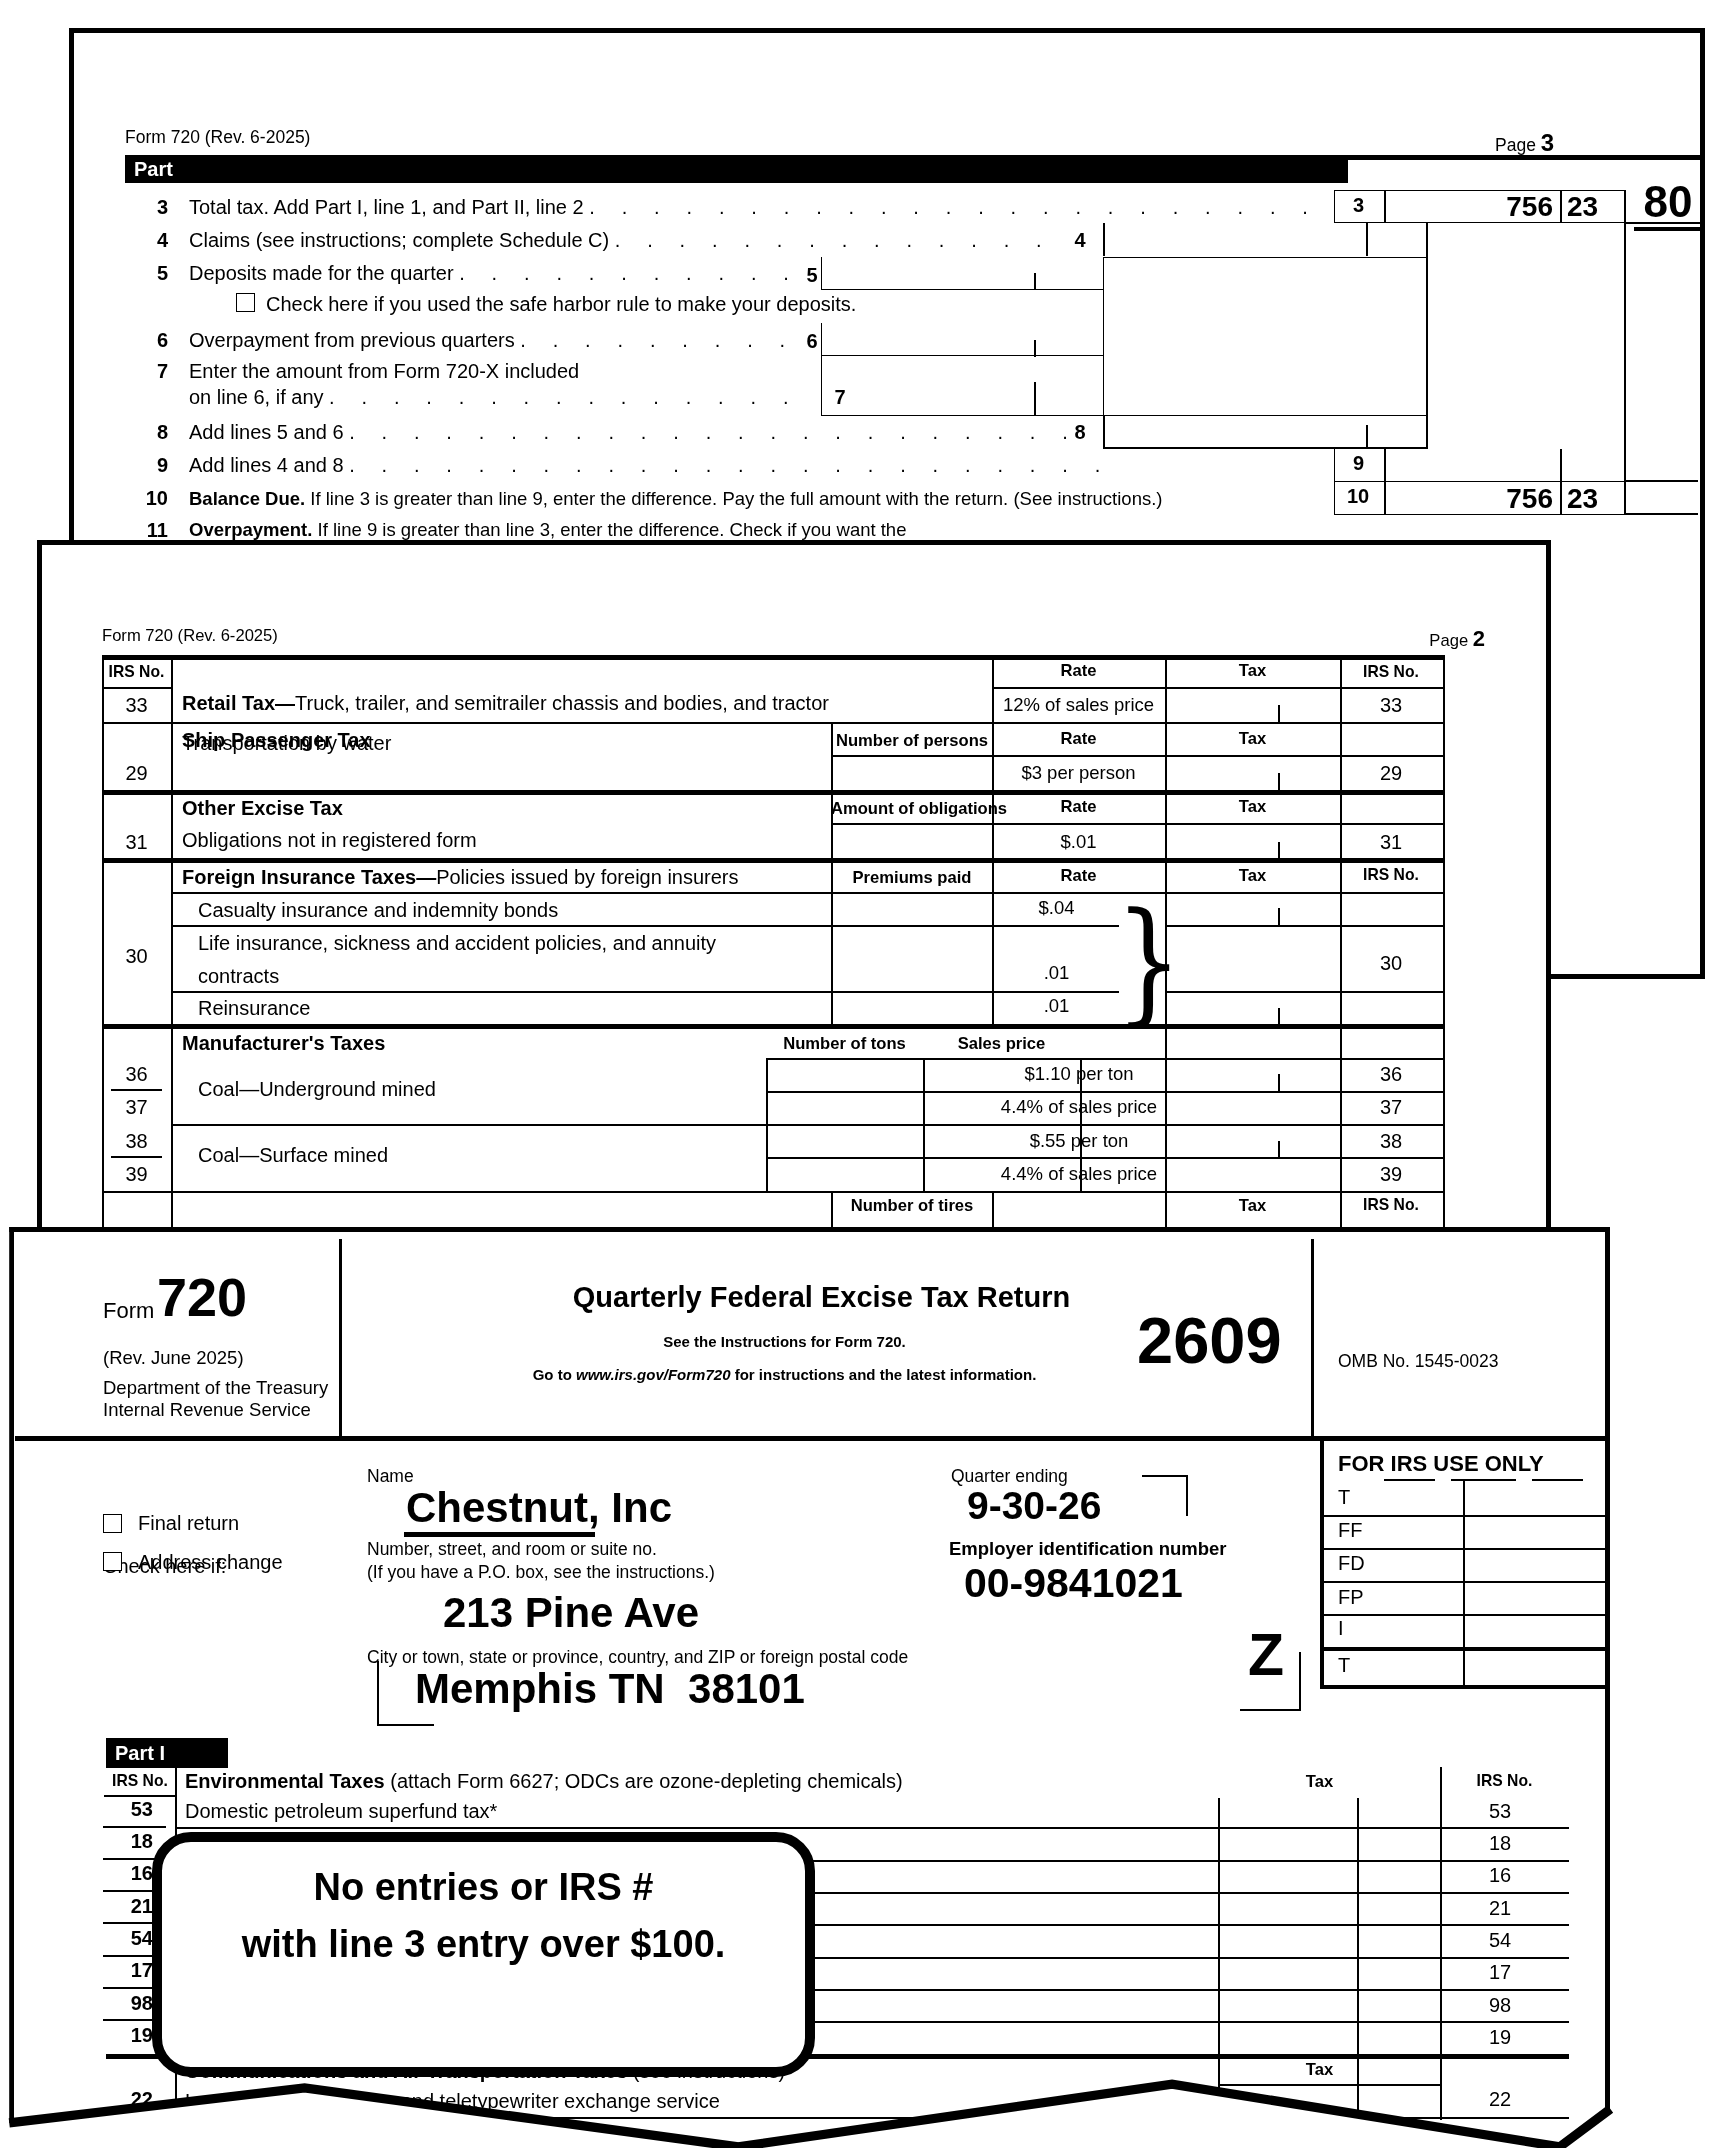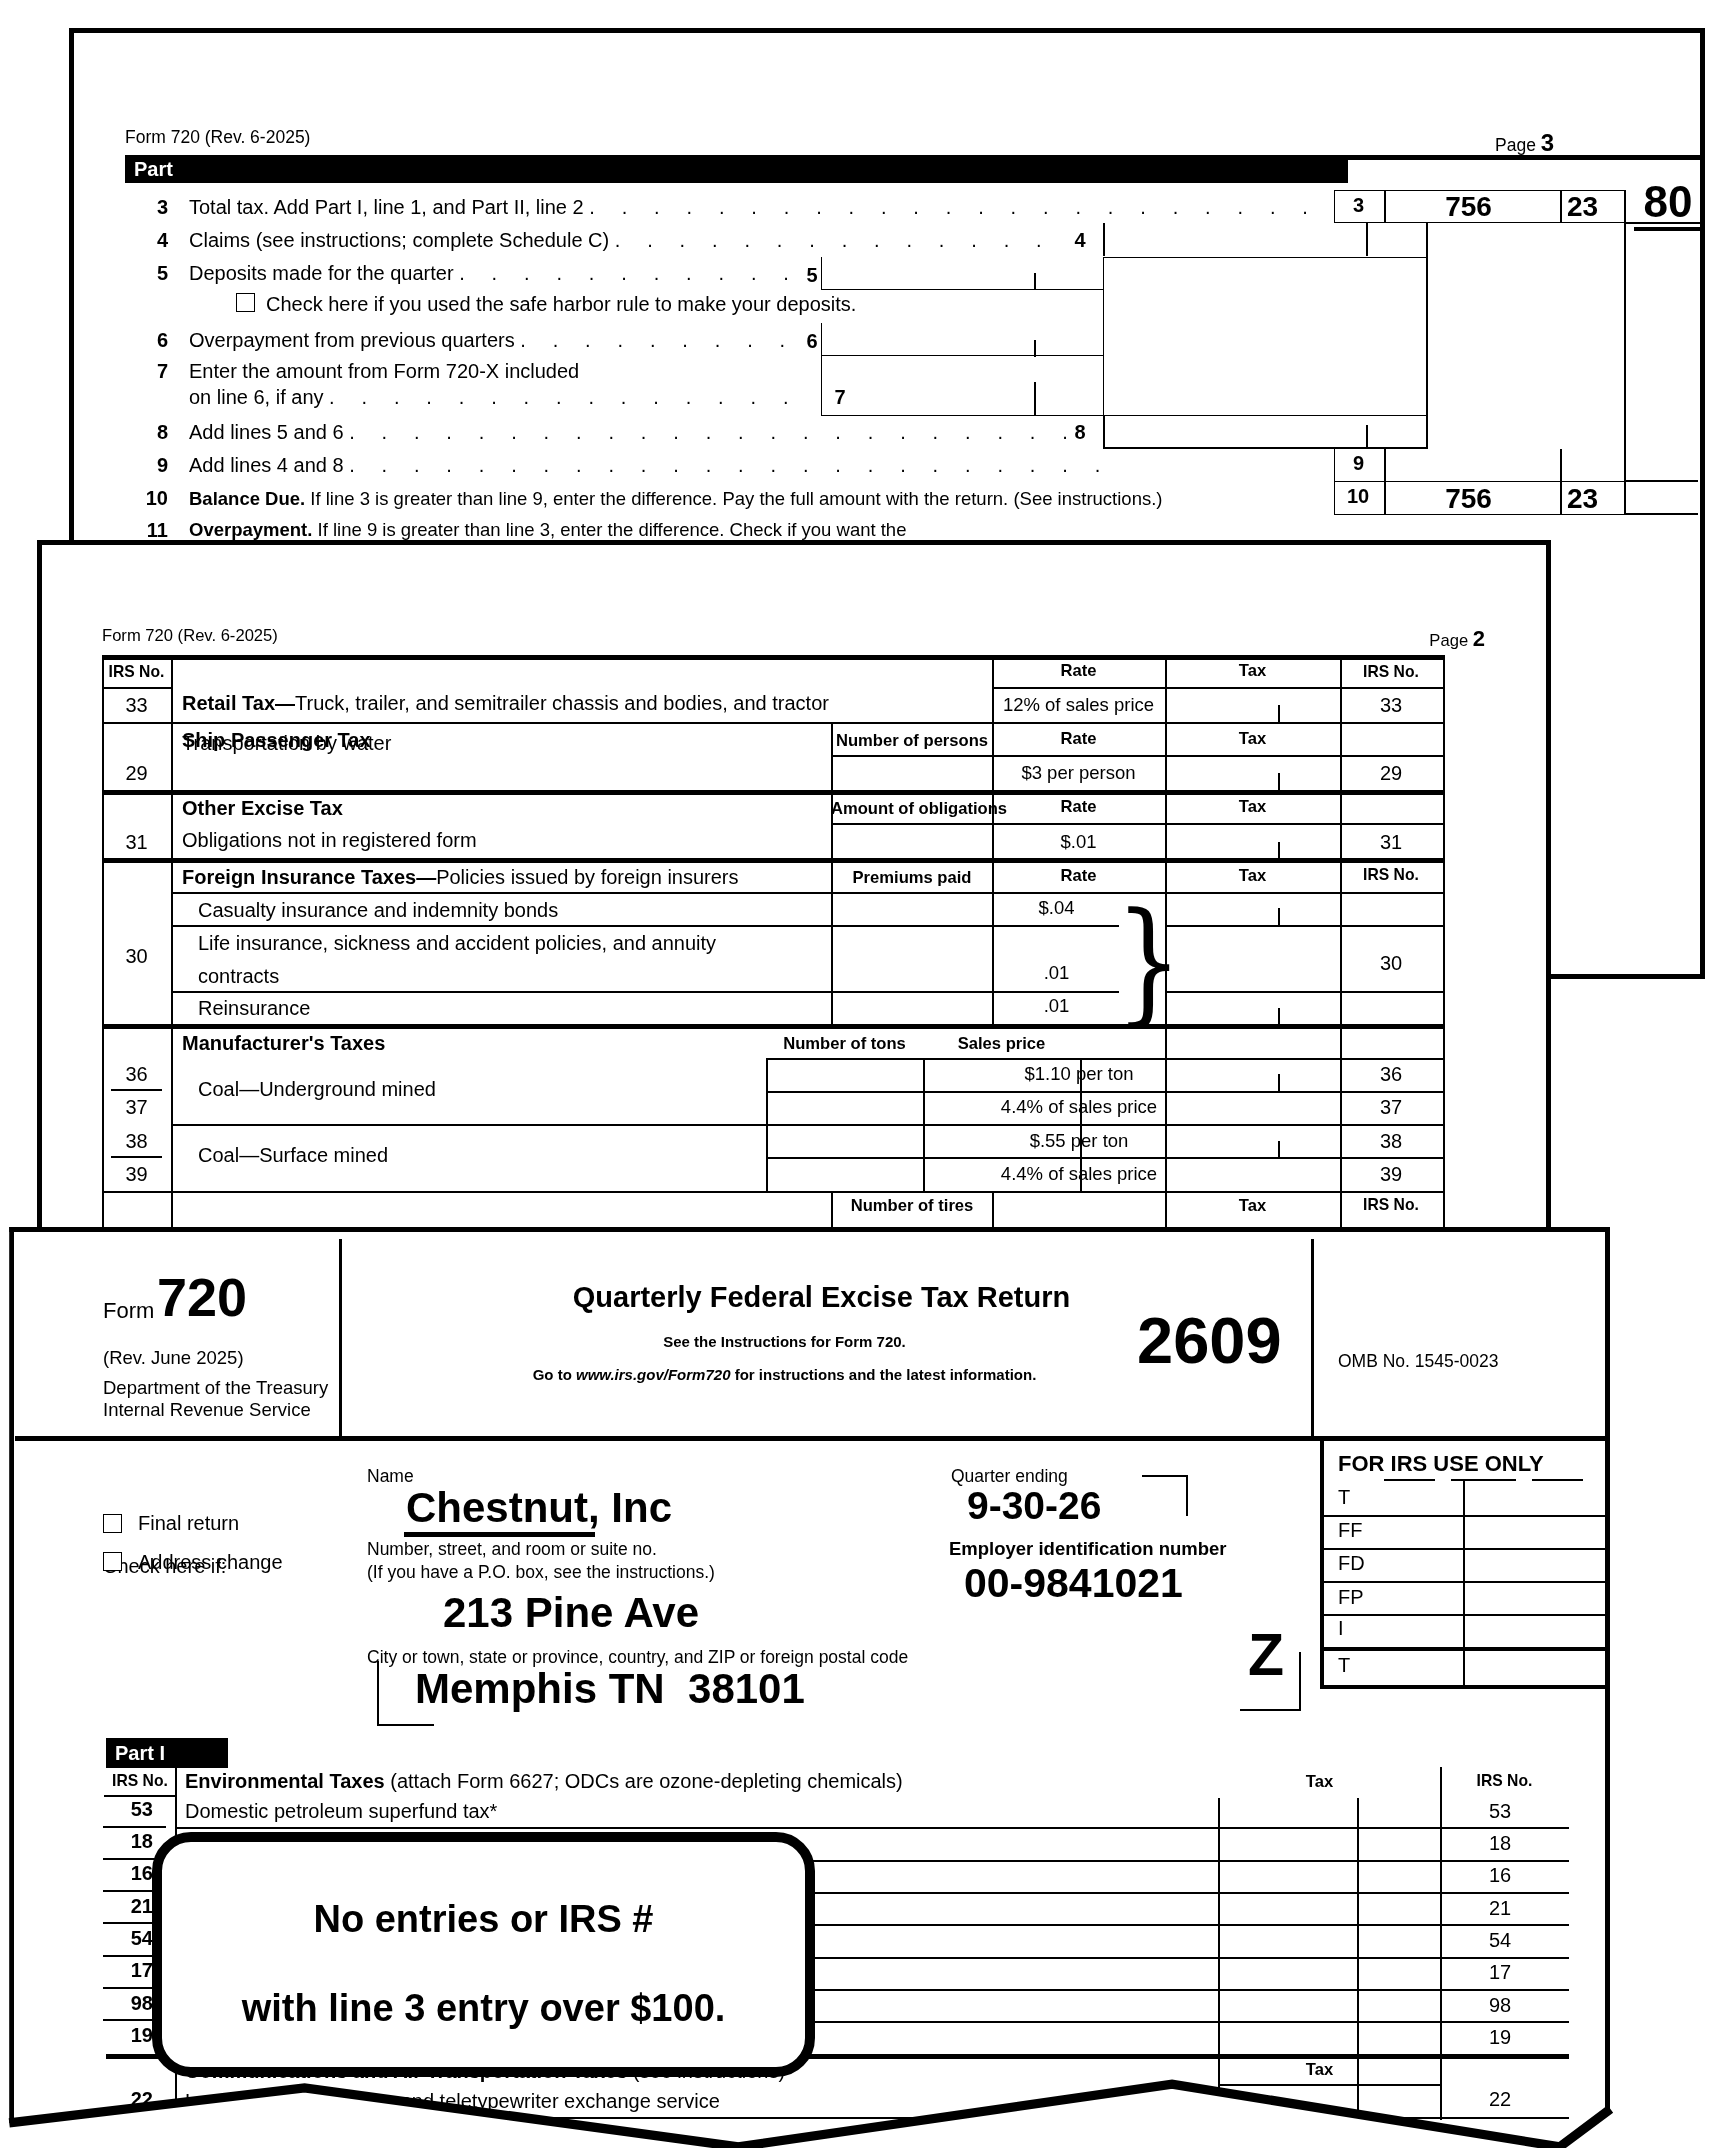--- a/index.html
+++ b/index.html
@@ -7,29 +7,29 @@
   .ab{position:absolute;}
   .ln{position:absolute;background:#000;}
   .sheet{position:absolute;background:#fff;border:5.5px solid #000;box-sizing:border-box;}
   .cell{position:absolute;border:1.8px solid #000;border-top:none;box-sizing:border-box;}
   .cellfull{position:absolute;border:1.8px solid #000;box-sizing:border-box;}
   .b{font-weight:bold;}
   .t{position:absolute;font-size:20px;white-space:nowrap;}
   .clip{overflow:hidden;}
   .s17{font-size:15.7px;} .s18{font-size:16.6px;} .s19{font-size:17.5px;} .s20{font-size:18.5px;}
   .s21{font-size:15px;} .s24{font-size:22px;} .s26{font-size:24px;}
-  .ctr{text-align:center;} .rgt{text-align:center;}
+  .ctr{text-align:center;} .rgt{text-align:right;}
   .dots{letter-spacing:6.5px;word-spacing:8.3px;white-space:nowrap;}
   .num{position:absolute;font-size:20px;font-weight:bold;text-align:right;}
   .amount{position:absolute;font-size:28px;font-weight:bold;}
   .barlabel{color:#fff;font-weight:bold;font-size:20px;position:absolute;}
   .hw{font-weight:bold;}
   .chk{position:absolute;width:18.5px;height:18.5px;border:1.8px solid #000;background:#fff;box-sizing:border-box;}
   .callout{position:absolute;border:10px solid #000;border-radius:39px;background:#fff;z-index:10;text-align:center;}
-  .callout div{font-size:38px;font-weight:bold;line-height:57px;margin-top:32px;}
+  .callout div{font-size:38px;font-weight:bold;line-height:57px;}
 </style>
 </head>
 <body>
 
 <div id="canvas">
 
   <div class="ab" style="left:0;top:0;z-index:1;">
     <div class="sheet" style="left:69px;top:28px;width:1636px;height:951px;"></div>
 
     <div class="t s19" style="left:125px;top:127px;">Form 720 (Rev. 6-2025)</div>

